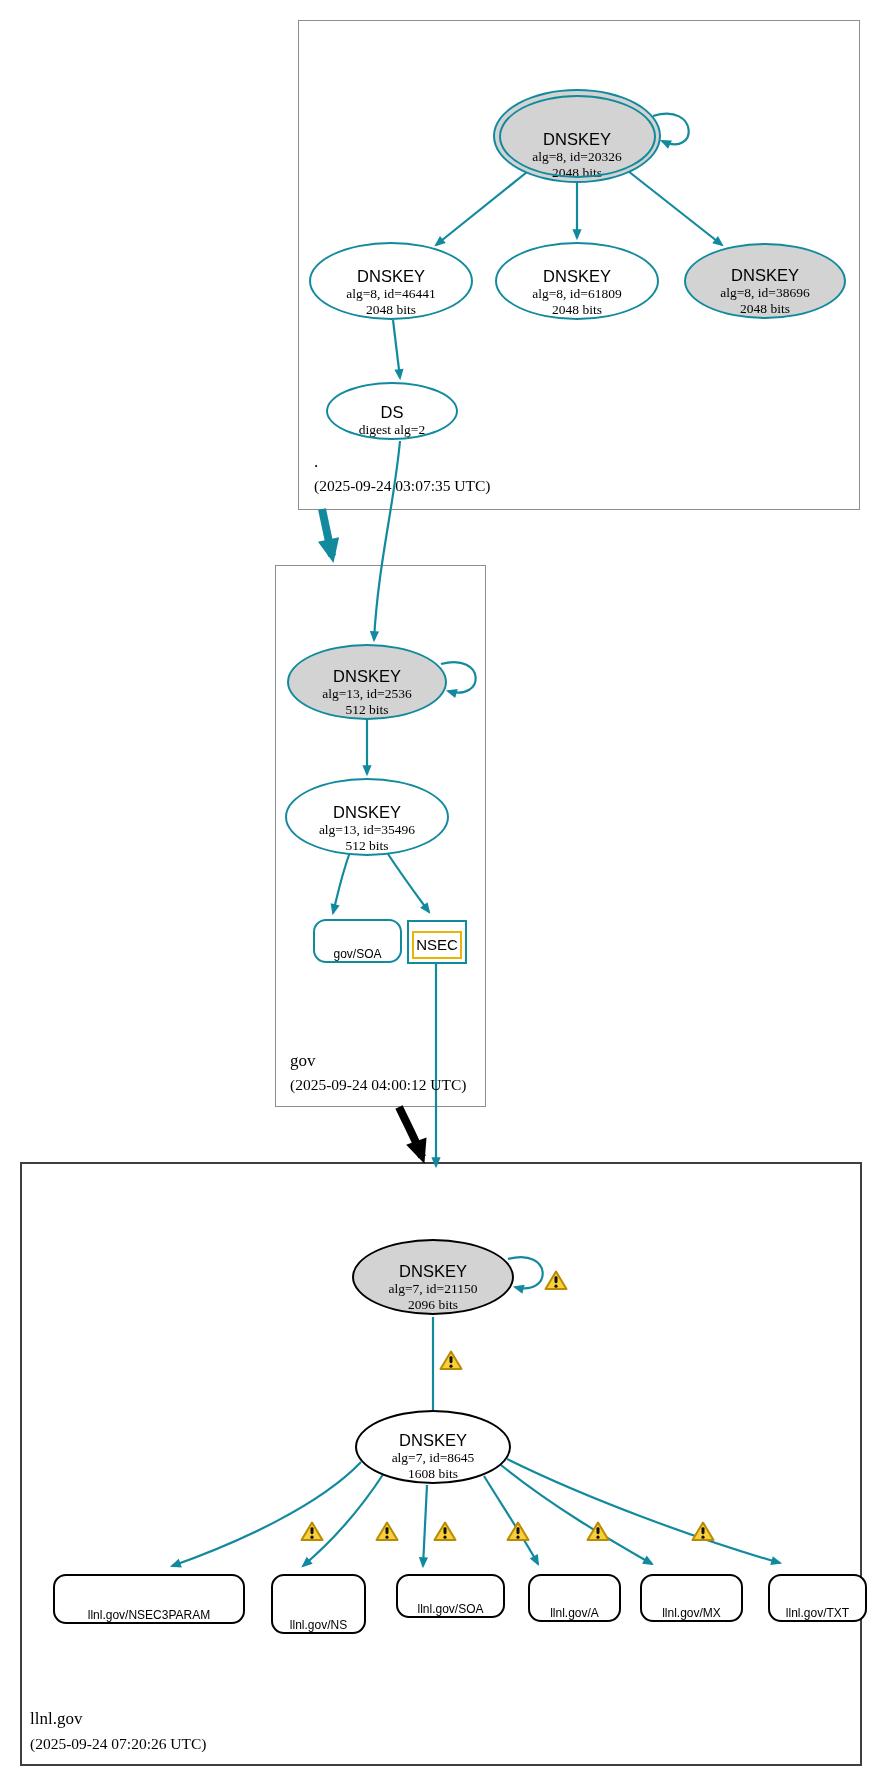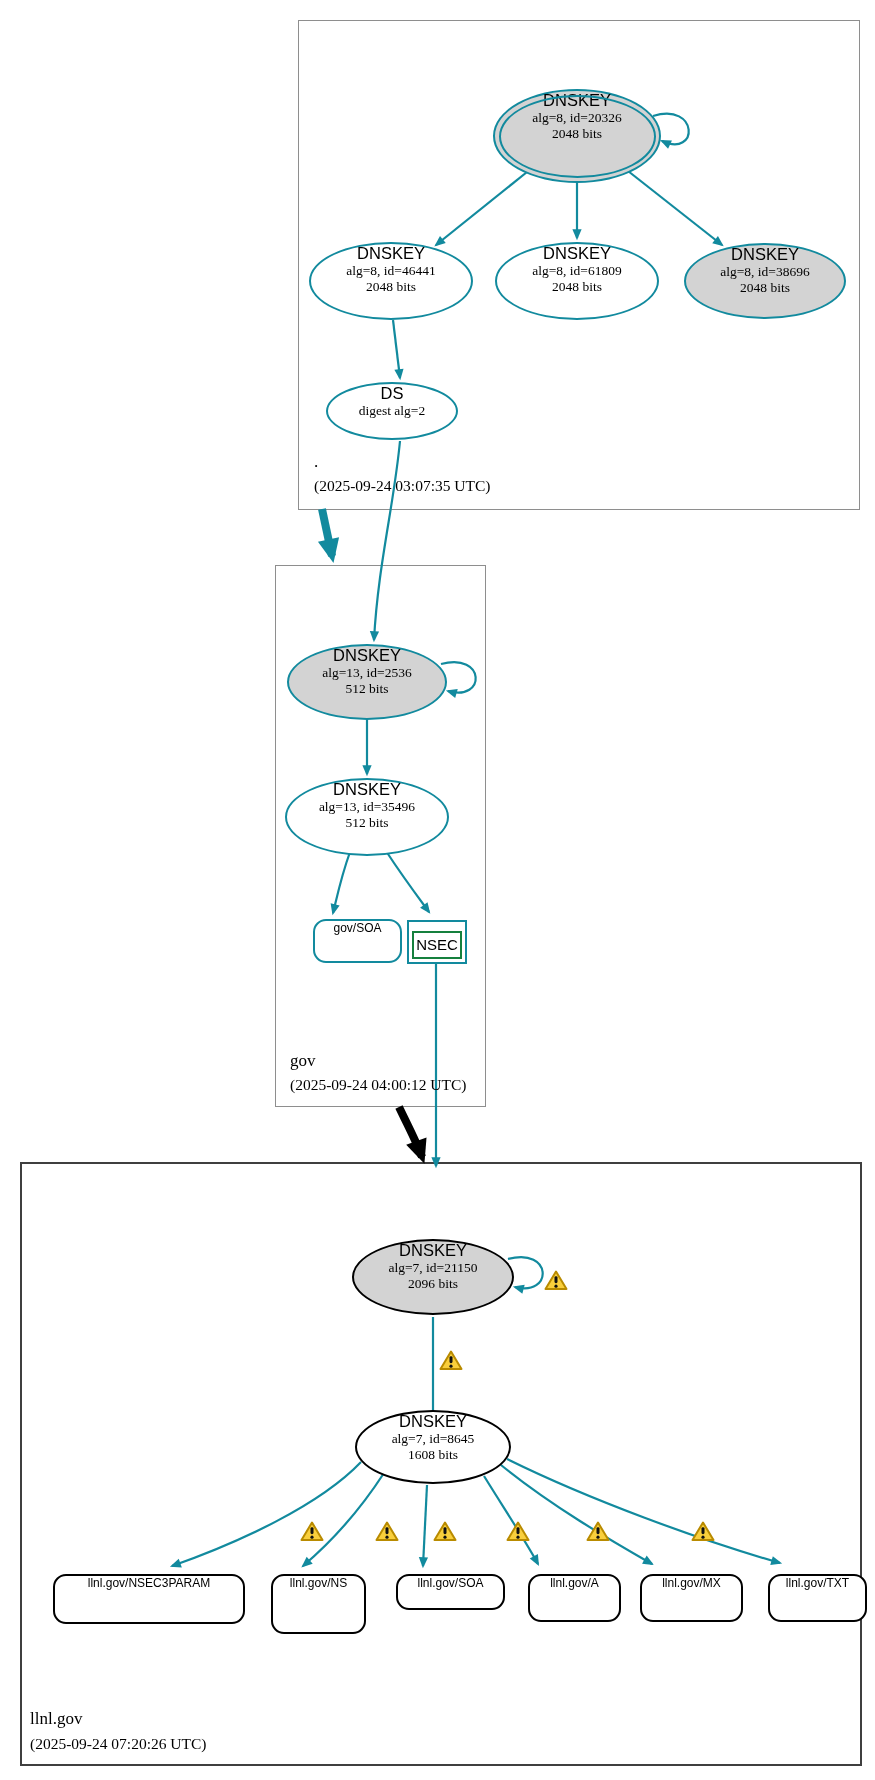--- a/index.html
+++ b/index.html
@@ -4,33 +4,33 @@
 <style>
   html,body { margin:0; padding:0; background:#ffffff; }
   .canvas {
     position:relative; width:875px; height:1780px; background:#ffffff;
     font-family:"Liberation Serif", serif; overflow:hidden;
   }
   .zonebox { position:absolute; border:1.5px solid #8e8e8e; background:transparent; z-index:1; }
   .zonebox.dark { border-color:#3f3f3f; border-width:2px; }
   .edges { position:absolute; left:0; top:0; z-index:2; }
   .node { position:absolute; z-index:3; box-sizing:border-box; background:#fff;
-          display:flex; flex-direction:column; align-items:center; justify-content:flex-start;
+          display:flex; flex-direction:column; align-items:center; justify-content:flex-end;
           text-align:center; line-height:1.18; color:#000; }
   .ellipse { border-radius:50%; }
   .teal { border:2.2px solid #128a9e; }
   .black { border:2.5px solid #000; }
   .sep { background:#d3d3d3; }
   .inner-ellipse { position:absolute; inset:3.5px; border:2.2px solid #128a9e; border-radius:50%; pointer-events:none; }
   .nt { font-family:"Liberation Sans", sans-serif; font-size:16.5px; }
   .nd { font-family:"Liberation Serif", serif; font-size:13.5px; }
   .rrbox { border-radius:13px; font-family:"Liberation Sans", sans-serif; font-size:12px;margin-left:28px; }
   .nsec-outer { border:2.5px solid #128a9e; border-radius:0; padding:0; }
   .nsec-inner { position:absolute; left:3px; right:3px; top:9px; bottom:3px;
-                border:2px solid #15803d; display:flex; align-items:center; justify-content:center;
+                border:2px solid #eab308; display:flex; align-items:center; justify-content:center;
                 font-family:"Liberation Sans", sans-serif; font-size:15px; }
   .zlabel { position:absolute; z-index:3; font-family:"Liberation Serif", serif; font-size:17px; color:#000; }
   .zts { position:absolute; z-index:3; font-family:"Liberation Serif", serif; font-size:15.5px; color:#000; }
   .e-t { stroke:#128a9e; fill:none; stroke-width:2.2px; }
   .e-t-thick { stroke:#128a9e; fill:none; stroke-width:8px; }
   .e-b-thick { stroke:#000000; fill:none; stroke-width:8px; }
 </style>
 </head>
 <body>
 
@@ -150,21 +150,21 @@
     <div class="nt">DNSKEY</div>
     <div class="nd">alg=7, id=8645</div>
     <div class="nd">1608 bits</div>
   </div>
   <div class="node rrbox black" style="left:25px;top:1574px;width:192px;height:50px;">
     <span>llnl.gov/NSEC3PARAM</span>
   </div>
   <div class="node rrbox black" style="left:243px;top:1574px;width:95px;height:60px;">
     <span>llnl.gov/NS</span>
   </div>
-  <div class="node rrbox black" style="left:368px;top:1574px;width:109px;height:36px;">
+  <div class="node rrbox black" style="left:368px;top:1574px;width:109px;height:44px;">
     <span>llnl.gov/SOA</span>
   </div>
   <div class="node rrbox black" style="left:500px;top:1574px;width:93px;height:48px;">
     <span>llnl.gov/A</span>
   </div>
   <div class="node rrbox black" style="left:612px;top:1574px;width:103px;height:48px;">
     <span>llnl.gov/MX</span>
   </div>
   <div class="node rrbox black" style="left:740px;top:1574px;width:99px;height:48px;">
     <span>llnl.gov/TXT</span>

